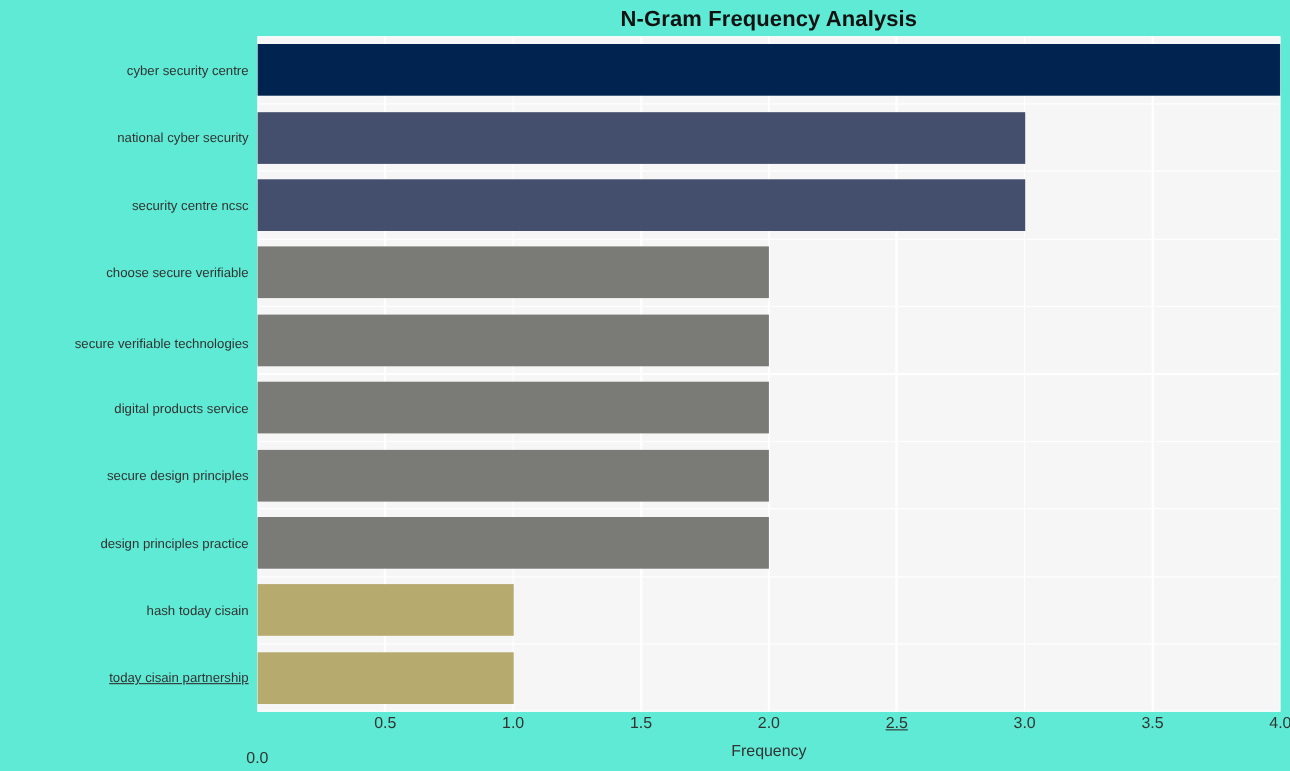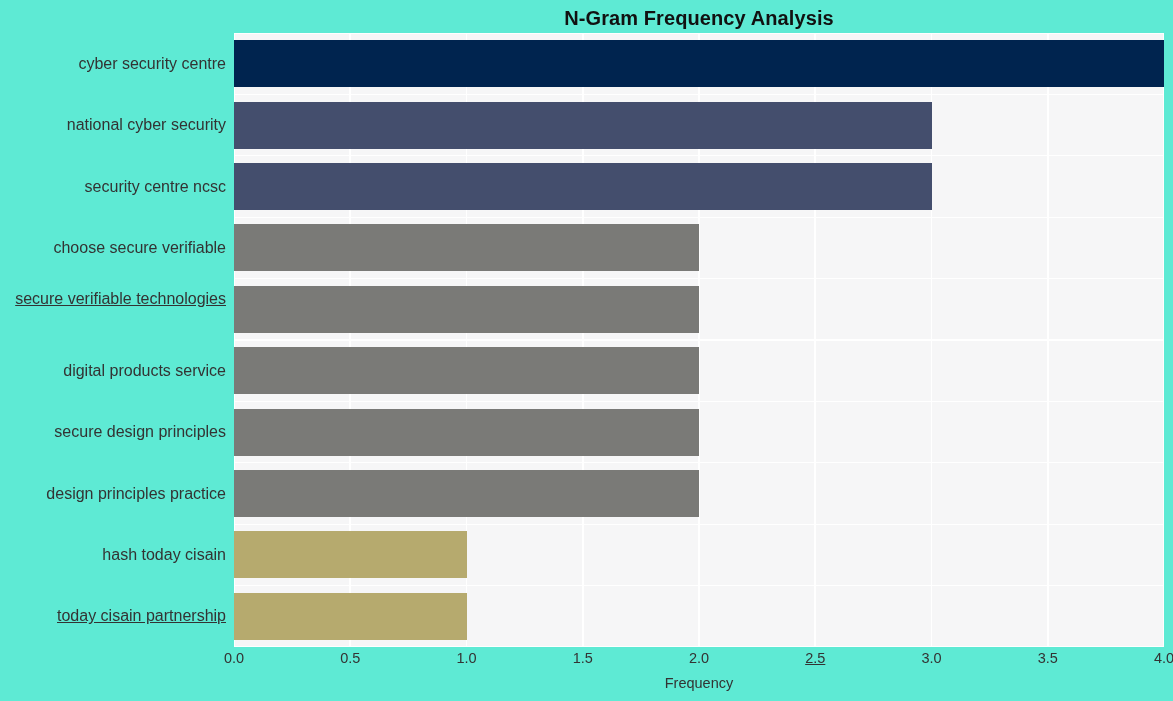--- a/index.html
+++ b/index.html
@@ -70,21 +70,21 @@
     left: 0;
     top: 33px;
     width: 226px;
     height: 614px;
   }
   .y-tick-label {
     position: absolute;
     right: 0;
     width: 226px;
     text-align: right;
-    font-size: 16px;
+    font-size: 12px;
     color: #333333;
     line-height: 16px;
     white-space: nowrap;
   }
   
   #x-axis-labels {
     position: absolute;
     left: 234px;
     top: 650px;
     width: 930px;
@@ -153,30 +153,30 @@
         <div class="bar" title="hash today cisain: 1" style="width: 232.5px; top: 498.4px; background: rgb(182, 170, 110);"></div>
         <div class="bar" title="today cisain partnership: 1" style="width: 232.5px; top: 559.8px; background: rgb(182, 170, 110);"></div>
       </div>
   </div>
 
   <div id="y-axis-labels">
       <div class="y-tick-label" style="top: 22.7px;">cyber security centre</div>
       <div class="y-tick-label" style="top: 84.1px;">national cyber security</div>
       <div class="y-tick-label" style="top: 145.5px;">security centre ncsc</div>
       <div class="y-tick-label" style="top: 206.9px;">choose secure verifiable</div>
-      <div class="y-tick-label" style="top: 258px; text-decoration: underline;">secure verifiable technologies</div>
+      <div class="y-tick-label" style="top: 271px;">secure verifiable technologies</div>
       <div class="y-tick-label" style="top: 329.7px;">digital products service</div>
       <div class="y-tick-label" style="top: 391.1px;">secure design principles</div>
       <div class="y-tick-label" style="top: 452.5px;">design principles practice</div>
       <div class="y-tick-label" style="top: 513.9px;">hash today cisain</div>
       <div class="y-tick-label" style="top: 575.3px; text-decoration: underline;">today cisain partnership</div>
     </div>
 
   <div id="x-axis-labels">
-      <div class="x-tick-label" style="left: 0px;">0.0</div>
+      <div class="x-tick-label" style="left: 0px; margin-top: 32px;">0.0</div>
       <div class="x-tick-label" style="left: 116.25px;">0.5</div>
       <div class="x-tick-label" style="left: 232.5px;">1.0</div>
       <div class="x-tick-label" style="left: 348.75px;">1.5</div>
       <div class="x-tick-label" style="left: 465px;">2.0</div>
       <div class="x-tick-label" style="left: 581.25px; text-decoration: underline;">2.5</div>
       <div class="x-tick-label" style="left: 697.5px;">3.0</div>
       <div class="x-tick-label" style="left: 813.75px;">3.5</div>
       <div class="x-tick-label" style="left: 930px;">4.0</div>
     </div>
 

